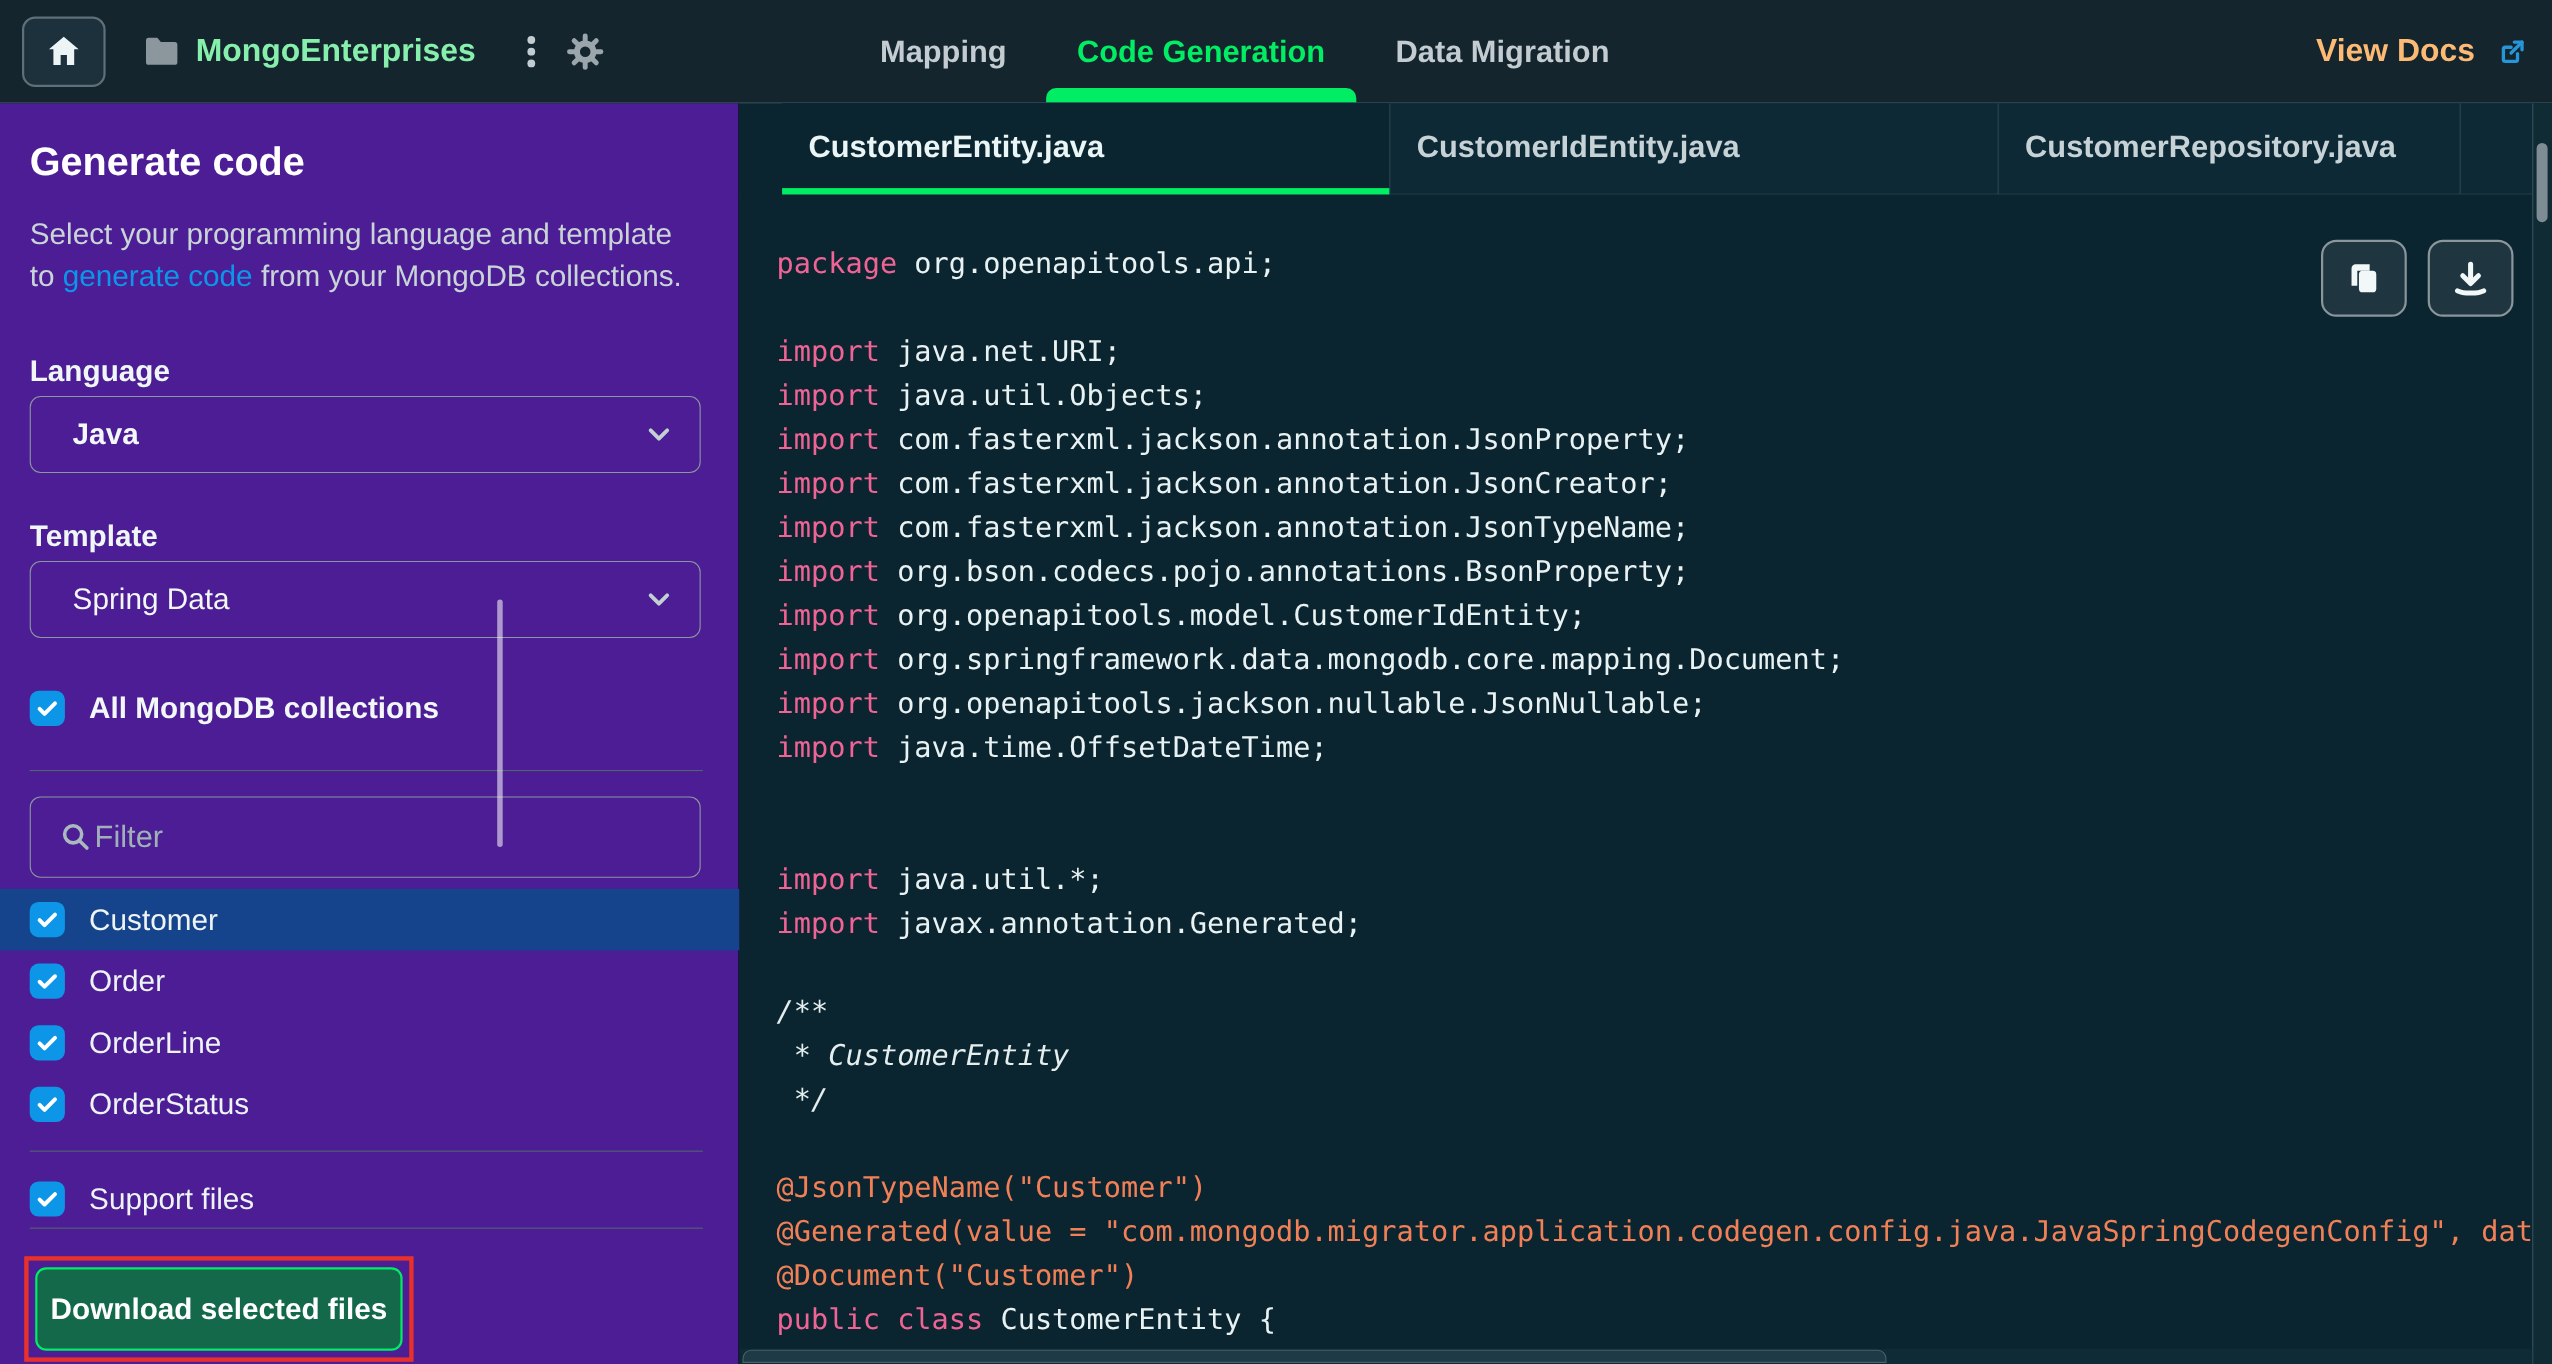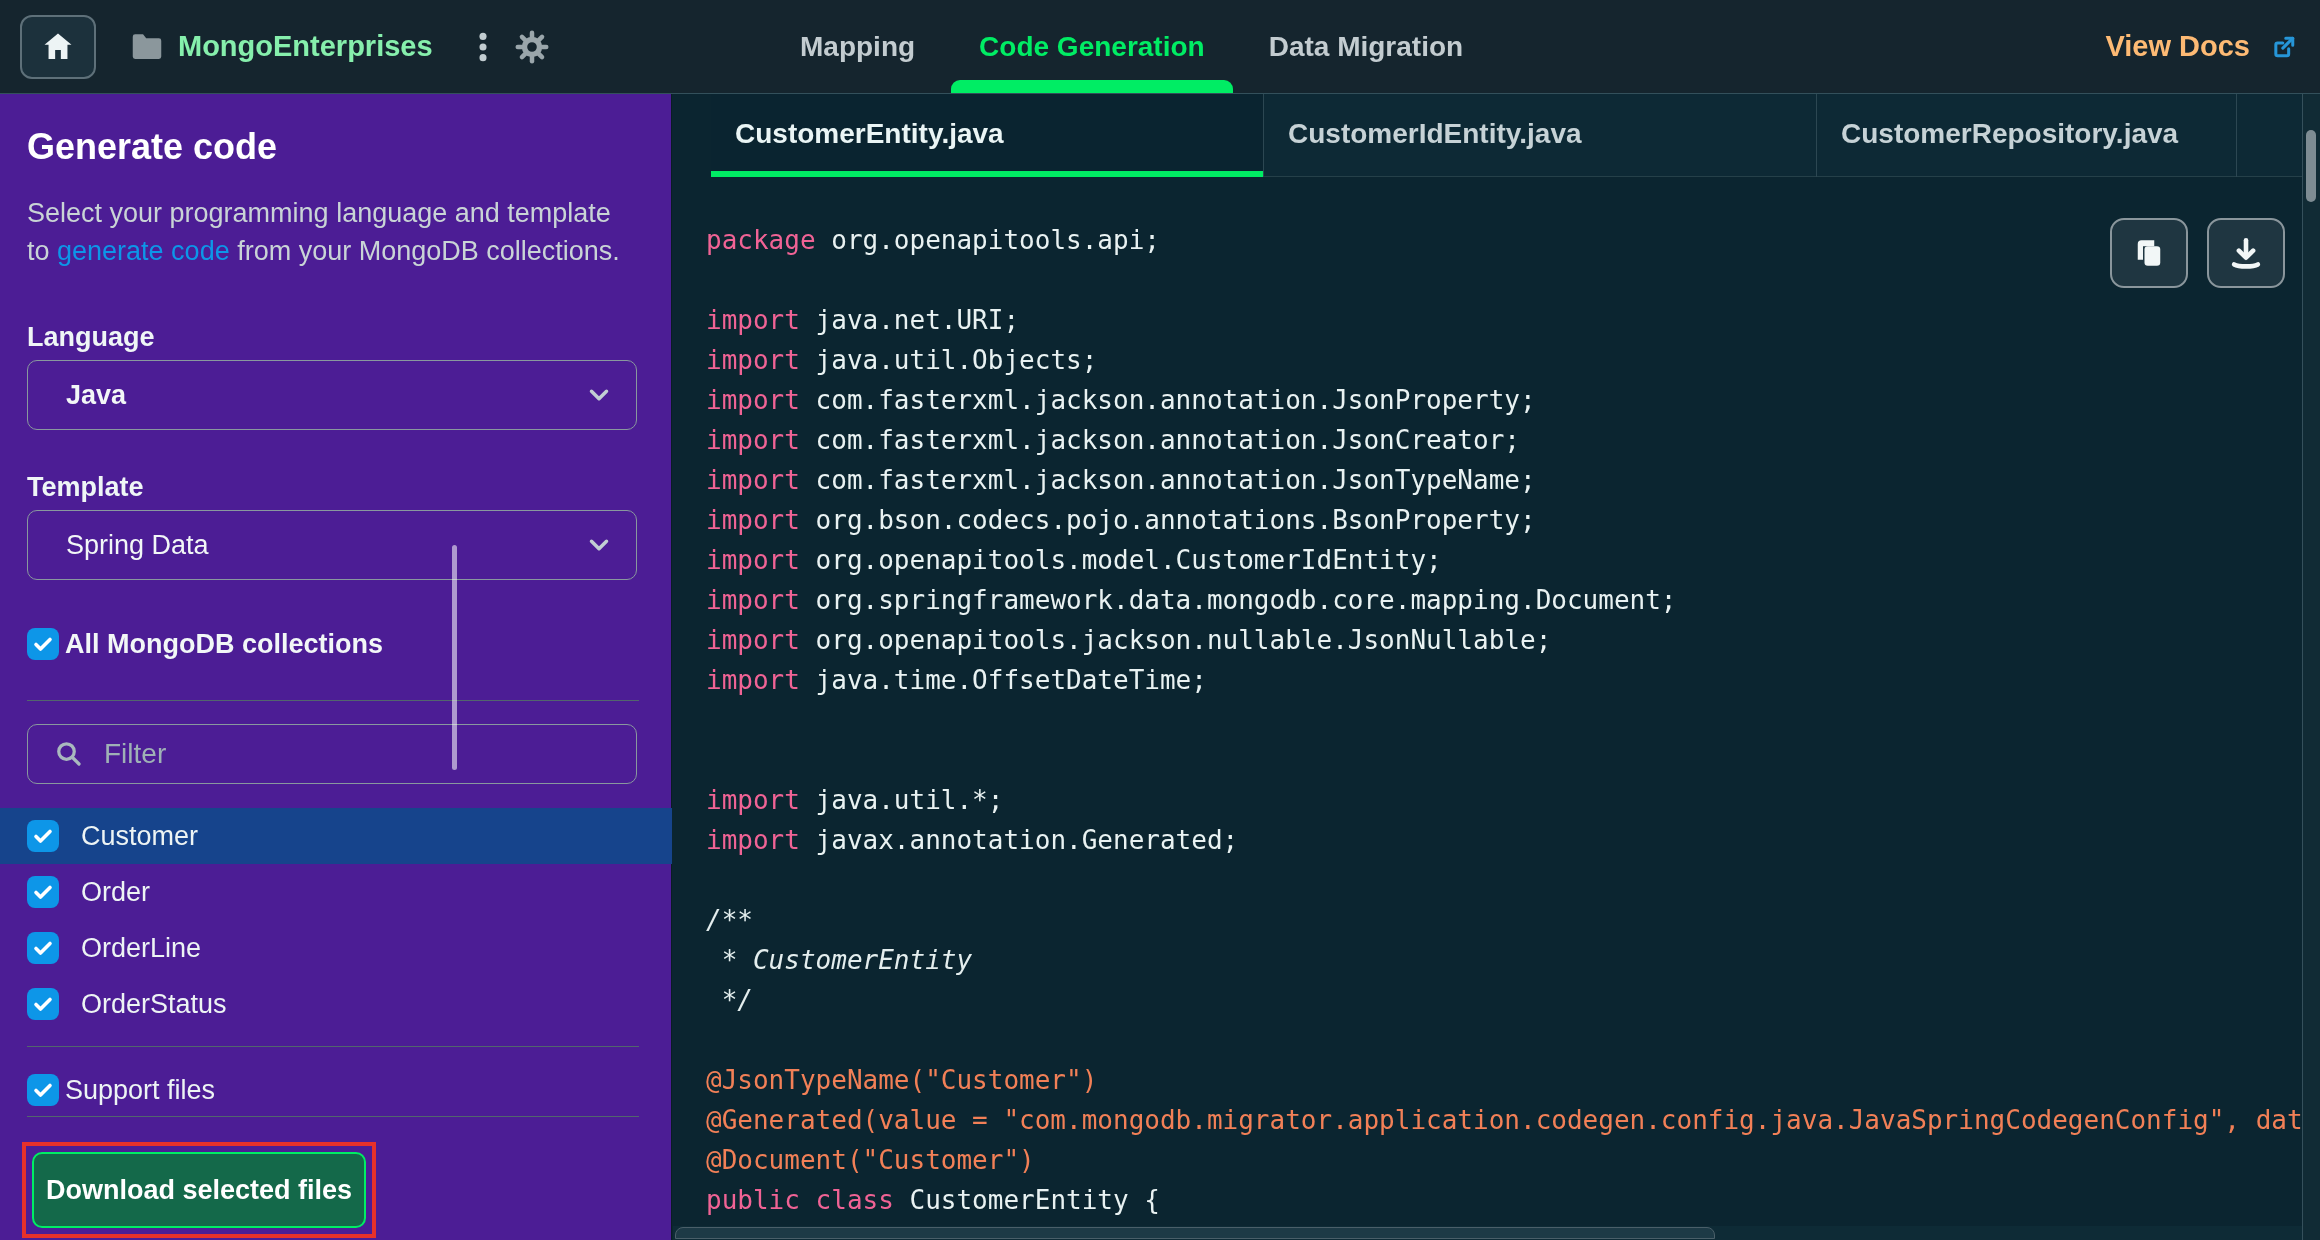--- a/index.html
+++ b/index.html
@@ -45,32 +45,32 @@
   .lbl-language { top:228px; }
   .lbl-template { top:378px; }
   .select-box { position:absolute; left:27px; width:610px; height:70px;
     border:1px solid #89989E; border-radius:10px; background:transparent;
     display:flex; align-items:center; padding:0 22px 0 38px; cursor:pointer; }
   .select-language { top:266px;font-weight:bold; }
   .select-template { top:416px; }
   .select-box .val { flex:1; font-size:27px; color:#F2F7F7; }
   .checkbox { width:32px; height:32px; border-radius:8px; background:#0D96E8;
     display:flex; align-items:center; justify-content:center; flex:none; cursor:pointer; }
-  .cb-row { position:absolute; left:27px; display:flex; align-items:center; gap:6px; }
+  .cb-row { position:absolute; left:27px; display:flex; align-items:center; gap:22px; }
   .row-allcollections { top:534px; }
   .row-allcollections .cb-label { font-size:27px; font-weight:bold; color:#F2F7F7; }
   .row-supportfiles { top:980px; }
   .row-supportfiles .cb-label { font-size:27px; color:#EDF4F4; }
   .sb-divider { position:absolute; left:27px; width:612px; height:1px; background:#52656D; }
   .div-1 { top:606px; }
   .div-2 { top:952px; }
   .div-3 { top:1022px; }
-  .filter-box { position:absolute; left:27px; top:630px; width:610px; height:60px;
+  .filter-box { position:absolute; left:27px; top:630px; width:610px; height:74px;
     border:1px solid #89989E; border-radius:10px; display:flex; align-items:center;
-    gap:20px; padding:0 20px 0 26px; }
+    gap:2px; padding:0 20px 0 26px; }
   .filter-input { flex:1; background:transparent; border:none; outline:none;
     font-size:28px; color:#E9F2F2; font-family:"Liberation Sans",sans-serif; }
   .filter-input::placeholder { color:#9FB1B6; }
 
   .collection-list { position:absolute; left:0; top:714px; width:672px; }
   .coll-row { height:56px; display:flex; align-items:center; gap:22px;
     padding-left:27px; cursor:pointer; }
   .coll-row.selected { background:#16448C; }
   .coll-row .coll-label { font-size:27px; color:#EDF4F4; }
   .sb-scroll-thumb { position:absolute; left:452px; top:451px; width:5px; height:225px;

